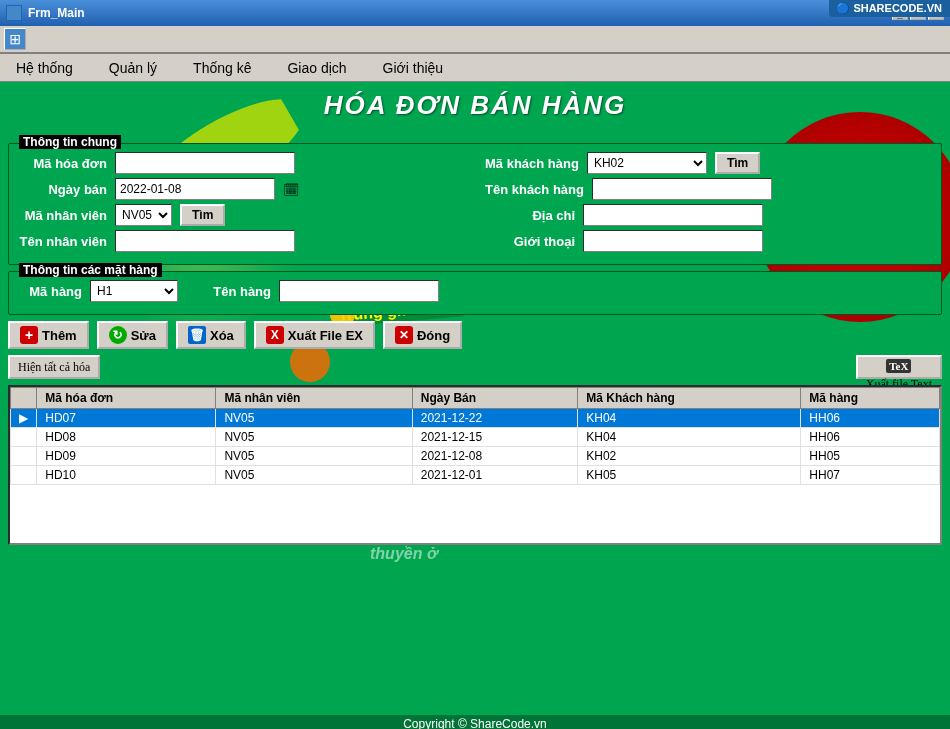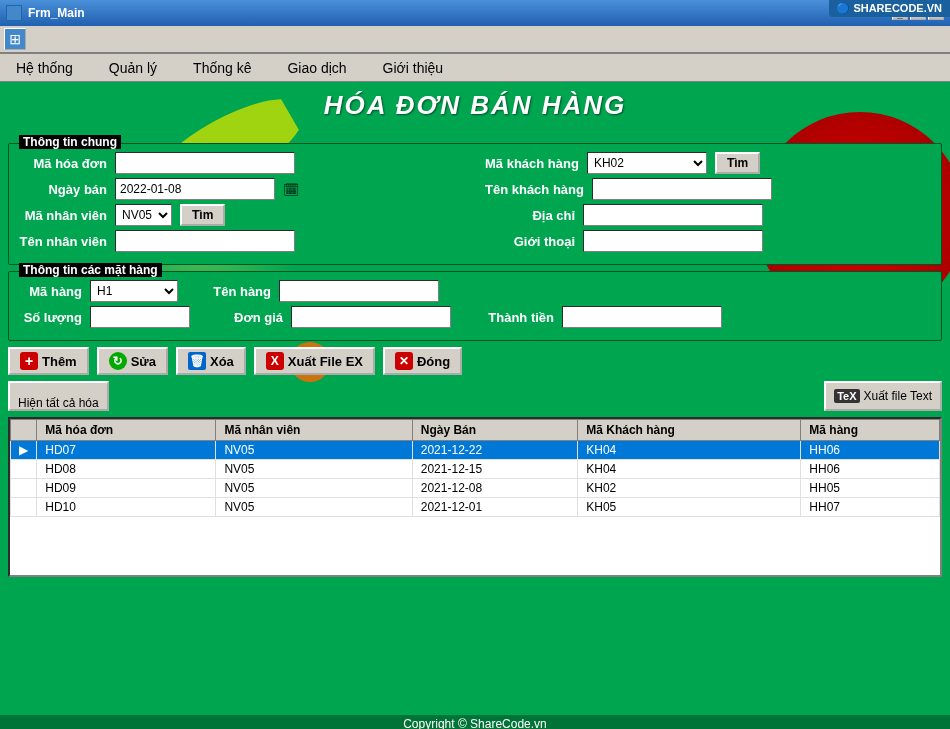--- a/index.html
+++ b/index.html
@@ -254,23 +254,24 @@
     .secondary-bar {
       display: flex;
       gap: 8px;
       align-items: center;
       margin-bottom: 6px;
     }
     .secondary-btn {
       background: #d4d0c8;
       border: 2px outset #fff;
       height: 24px;
-      padding: 13px 8px;
+      padding: 2px 8px;
       font-size: 12px;
       cursor: pointer;
+      font-family: Liberation Serif, serif;
     }
 
     
     .data-table-wrapper {
       background: white;
       border: 2px inset #808080;
       height: 160px;
       overflow-y: auto;
       overflow-x: auto;
       position: relative;
@@ -421,28 +422,20 @@
 
     <div class="panel">
       <div class="panel-legend">Thông tin các mặt hàng</div>
 
       <div class="form-row">
         <span class="form-label" style="min-width:65px;">Mã hàng</span>
         <select class="form-select" style="width:88px;">
           <option>H1</option>
         </select>
         <span class="form-label" style="min-width:65px;margin-left:20px;">Tên hàng</span>
-        <input class="form-input form-input-medium" type="text" value="" style="">
-      </div>
-      <div class="form-row">
-        <span class="form-label" style="min-width:65px;">Số lượng</span>
-        <input class="form-input" type="text" style="width: 100px;" value="">
-        <span class="form-label" style="min-width:65px;margin-left:20px;">Đơn giá</span>
-        <input class="form-input form-input-medium" type="text" value="" style="">
-        <span class="form-label" style="min-width:75px;margin-left:20px;">Thành tiền</span>
         <input class="form-input form-input-medium" type="text" value="" style="">
       </div>
     </div>
 
     <div class="action-bar">
       <button class="action-btn">
         <div class="btn-icon-red">+</div>
         <span>Thêm</span>
       </button>
       <button class="action-btn">
@@ -459,21 +452,21 @@
       </button>
       <button class="action-btn">
         <div class="btn-icon-x">✕</div>
         <span>Đóng</span>
       </button>
     </div>
 
     <div class="secondary-bar">
       <button class="secondary-btn">Hiện tất cả hóa</button>
       <div style="flex:1;"></div>
-      <button class="secondary-btn" style="display:flex;align-items:center;gap:4px;">
+      <button class="secondary-btn" style="display:flex;align-items:center;gap:4px;flex-direction:column;">
         <span style="font-size:11px;font-weight:bold;background:#333;color:white;padding:1px 3px;border-radius:2px;">TeX</span>
         <span>Xuất file Text</span>
       </button>
     </div>
 
     <div class="data-table-wrapper">
       <table class="data-table">
         <thead>
           <tr>
             <th style="width:20px;"></th>

